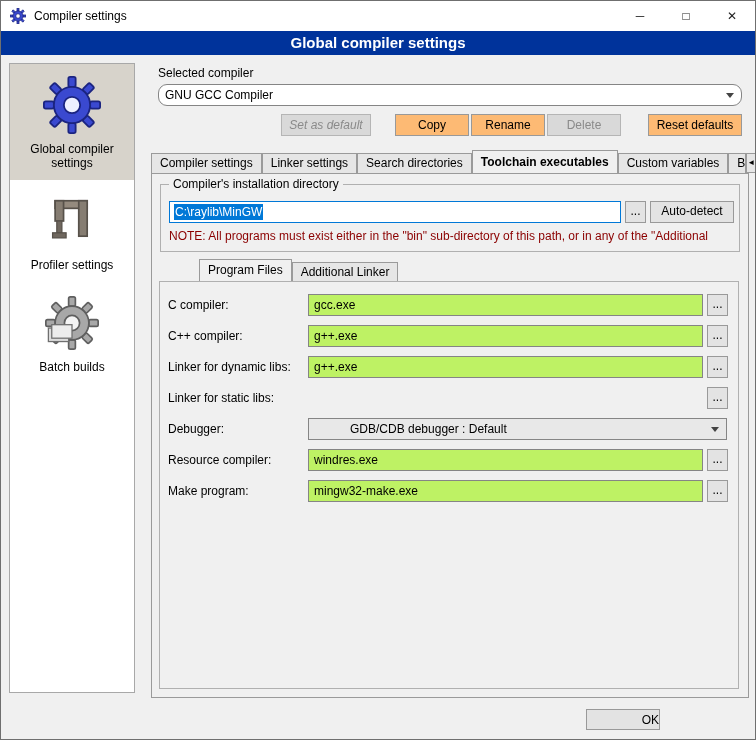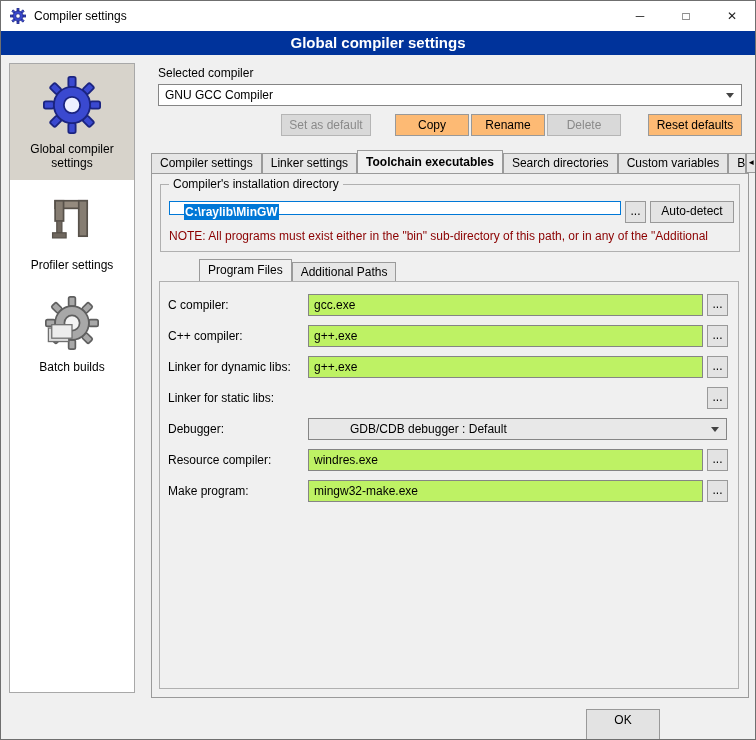--- a/index.html
+++ b/index.html
@@ -36,39 +36,39 @@
   .tab{height:20px;background:#e6e6e6;border:1px solid #9a9a9a;border-bottom:none;box-sizing:border-box;padding:0 8px;line-height:19px;white-space:nowrap;cursor:default;}
   .tab.active{height:23px;background:#f0f0f0;line-height:22px;position:relative;z-index:3;font-weight:bold;}
   .tab.truncated{max-width:40px;overflow:hidden;}
   .tab-scroll{width:16px;height:20px;border:1px solid #9a9a9a;box-sizing:border-box;background:#e6e6e6;font-size:8px;text-align:center;line-height:18px;cursor:default;}
 
   
   .panel{position:absolute;left:150px;top:172px;width:598px;height:525px;border:1px solid #9a9a9a;background:#f0f0f0;box-sizing:border-box;z-index:1;}
 
   .groupbox{position:absolute;left:8px;top:10px;width:580px;height:68px;border:1px solid #b0b0b0;box-sizing:border-box;}
   .group-title{position:absolute;top:-8px;left:8px;background:#f0f0f0;padding:0 4px;}
-  .path-input{position:absolute;left:8px;top:16px;width:452px;height:14px;background:#fff;border:1px solid #0078d7;box-sizing:border-box;line-height:20px;padding-left:14px;font-weight:bold;}
+  .path-input{position:absolute;left:8px;top:16px;width:452px;height:22px;background:#fff;border:1px solid #0078d7;box-sizing:border-box;line-height:20px;padding-left:4px;}
   .sel-text{background:#0078d7;color:#fff;padding:1px 1px;}
   .note{position:absolute;left:8px;top:44px;color:#8b0000;white-space:nowrap;overflow:hidden;width:566px;}
 
   .subtabs{position:absolute;left:7px;top:86px;display:flex;align-items:flex-end;height:21px;padding-left:40px;}
   .subtab{height:19px;background:#e6e6e6;border:1px solid #9a9a9a;border-bottom:none;box-sizing:border-box;padding:0 8px;line-height:18px;cursor:default;}
   .subtab.active{height:22px;background:#f0f0f0;line-height:21px;position:relative;z-index:3;}
   .subpanel{position:absolute;left:7px;top:107px;width:580px;height:408px;border:1px solid #b0b0b0;background:#f0f0f0;box-sizing:border-box;z-index:1;}
 
   .field-row{position:absolute;left:0;right:0;height:22px;}
   .field-label{position:absolute;left:8px;line-height:22px;}
   .field-input{position:absolute;left:148px;width:395px;height:22px;background:#bef264;border:1px solid #858585;box-sizing:border-box;line-height:20px;padding-left:5px;white-space:nowrap;overflow:hidden;}
   .field-browse{position:absolute;left:547px;width:21px;height:22px;}
   .field-select{position:absolute;left:148px;width:419px;height:22px;background:#e8e8e8;border:1px solid #858585;box-sizing:border-box;display:flex;align-items:center;padding-left:35px;}
 
   .mini-btn{height:22px;background:#e3e3e3;border:1px solid #999;box-sizing:border-box;text-align:center;line-height:19px;cursor:default;}
 
   
-  .footer-btn{position:absolute;height:32px;background:#e3e3e3;border:1px solid #999;box-sizing:border-box;text-align:center;line-height:21px;cursor:default;}
+  .footer-btn{position:absolute;height:21px;background:#e3e3e3;border:1px solid #999;box-sizing:border-box;text-align:right;line-height:21px;cursor:default;}
 </style>
 </head>
 <body>
 
 <div class="window">
 
   <div class="titlebar">
     <span class="app-icon">
       <svg viewBox="0 0 64 64" width="16" height="16">
         <g fill="#3a49d0" stroke="#1b2480" stroke-width="3">
@@ -144,57 +144,57 @@
           <circle cx="32" cy="32" r="9" fill="#f4f4f4" stroke="#5f5f5f" stroke-width="2"></circle>
           <rect x="4" y="38" width="24" height="16" fill="#dcdcdc" stroke="#6f6f6f" stroke-width="1.5"></rect>
           <rect x="8" y="34" width="24" height="16" fill="#ececec" stroke="#6f6f6f" stroke-width="1.5"></rect>
         </svg>
       </div>
       <span class="side-label">Batch builds</span>
     </div>
   </div>
 
   <div class="lbl" style="left:157px;top:65px;">Selected compiler</div>
-  <div class="combo" style="left:157px;top:83px;width:584px;">
+  <div class="combo" style="left:157px;top:83px;width:584px;border-radius:9px;">
     <span class="combo-text">GNU GCC Compiler</span>
     <span class="combo-arrow"></span>
   </div>
 
-  <div class="btn disabled" style="left:280px;top:113px;width:90px;">Set as default</div>
+  <div class="btn disabled" style="left:280px;top:113px;width:90px;font-style:italic;">Set as default</div>
   <div class="btn" style="left:394px;top:113px;width:74px;">Copy</div>
   <div class="btn" style="left:470px;top:113px;width:74px;">Rename</div>
   <div class="btn disabled" style="left:546px;top:113px;width:74px;">Delete</div>
   <div class="btn" style="left:647px;top:113px;width:94px;">Reset defaults</div>
 
   <div class="tabs">
     <div class="tab">Compiler settings</div>
     <div class="tab">Linker settings</div>
+    <div class="tab">Search directories</div>
     <div class="tab active">Toolchain executables</div>
-    <div class="tab">Search directories</div>
     <div class="tab">Custom variables</div>
     <div class="tab truncated">Buil</div>
     <div class="tab-scroll">◄</div>
 
   </div>
 
   <div class="panel">
 
     <div class="groupbox">
       <span class="group-title">Compiler's installation directory</span>
       <div class="path-input">
         <span class="sel-text">C:\raylib\MinGW</span>
       </div>
       <div class="mini-btn" style="position:absolute;left:464px;top:16px;width:21px;">...</div>
       <div class="mini-btn" style="position:absolute;left:489px;top:16px;width:84px;">Auto-detect</div>
       <div class="note">NOTE: All programs must exist either in the "bin" sub-directory of this path, or in any of the "Additional</div>
     </div>
 
     <div class="subtabs">
       <div class="subtab active">Program Files</div>
-      <div class="subtab">Additional Paths</div>
+      <div class="subtab">Additional Linker</div>
     </div>
 
     <div class="subpanel">
 
       <div class="field-row" style="top:12px;">
         <span class="field-label">C compiler:</span>
         <div class="field-input">gcc.exe</div>
         <div class="mini-btn field-browse">...</div>
       </div>
 

